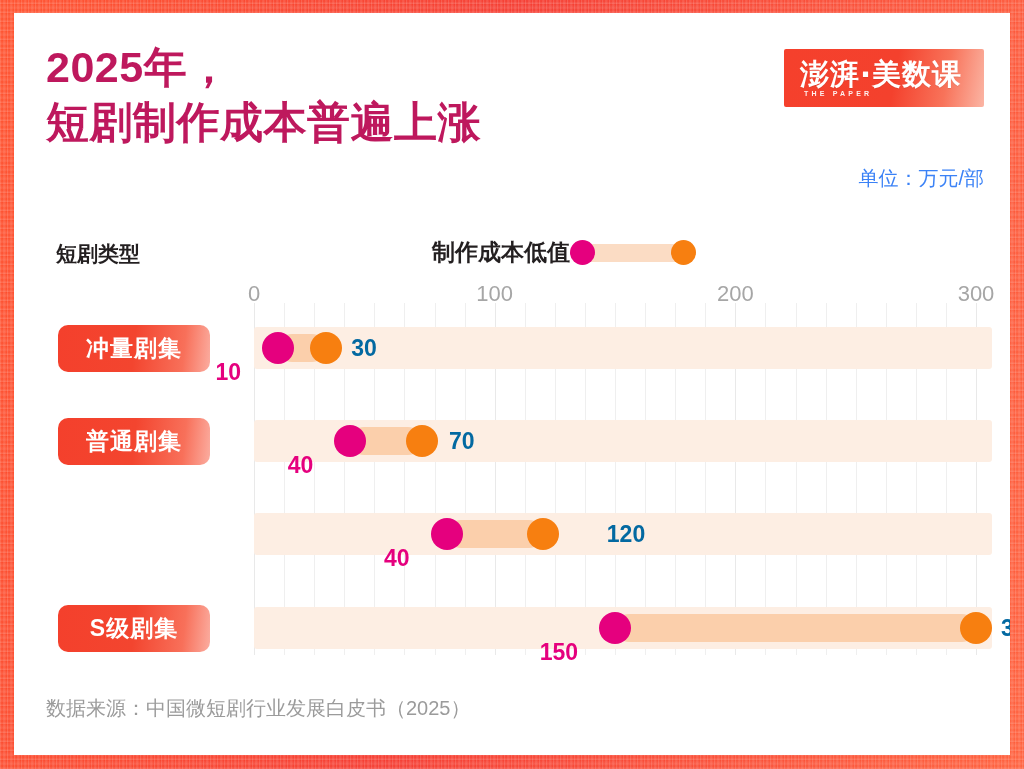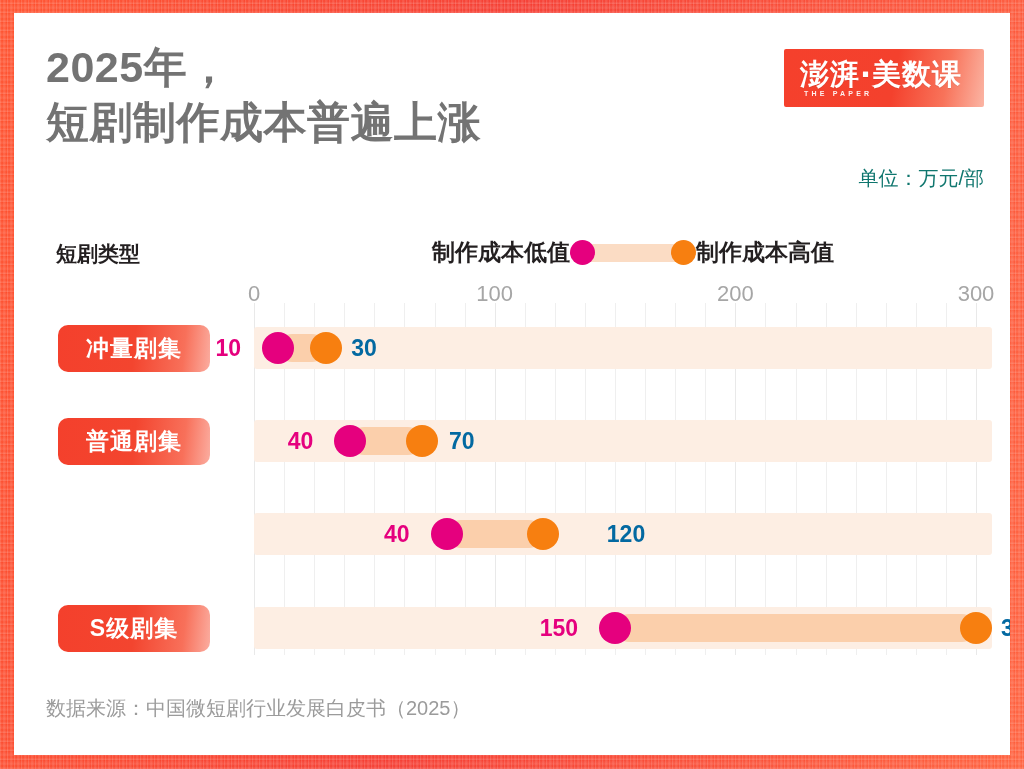--- a/index.html
+++ b/index.html
@@ -53,21 +53,21 @@
   
   .title-block {
     position: absolute;
     left: 32px;
     top: 27px;
     width: 700px;
   }
   .title-line {
     font-size: 43px;
     font-weight: 800;
-    color: #737373;
+    color: #be185d;
     line-height: 1.28;
     letter-spacing: 0.5px;
     white-space: nowrap;
   }
 
   .logo {
     position: absolute;
     left: 770px;
     top: 36px;
     width: 200px;
@@ -98,21 +98,21 @@
     letter-spacing: 3.2px;
     font-weight: 700;
     opacity: 0.92;
   }
 
   .unit {
     position: absolute;
     right: 26px;
     top: 152px;
     font-size: 20px;
-    color: #0f766e;
+    color: #3b82f6;
     font-weight: 500;
     white-space: nowrap;
   }
 
   
   .axis-name {
     position: absolute;
     left: 42px;
     top: 227px;
     font-size: 21px;
@@ -256,21 +256,21 @@
     height: 32px;
     transform: translateX(-50%);
   }
   .val {
     position: absolute;
     top: 1px;
     font-size: 23px;
     font-weight: 700;
     white-space: nowrap;
   }
-  .val.low  { color: #e5007e; transform: translateX(-100%); padding-right: 21px; }
+  .val.low  { color: #e5007e; transform: translateX(-100%); padding-right: 21px; margin-top: 24px; }
   .val.high { color: #0369a1; padding-left: 9px; }
 
   
   .source {
     position: absolute;
     left: 32px;
     top: 682px;
     font-size: 20px;
     color: #9b9b9b;
     white-space: nowrap;
@@ -298,21 +298,20 @@
 
     <div class="axis-name">短剧类型</div>
 
     <div class="legend">
       <span class="legend-label">制作成本低值</span>
       <span class="legend-swatch">
         <span class="track"></span>
         <span class="dot low"></span>
         <span class="dot high"></span>
       </span>
-      <span class="legend-label">制作成本高值</span>
     </div>
 
     <div class="chart">
       <div class="plot">
         <div class="gridlines" id="gridlines">
             <div class="gridline major" style="left: 14px;"></div>
             <div class="gridline" style="left: 44.0833px;"></div>
             <div class="gridline" style="left: 74.1667px;"></div>
             <div class="gridline" style="left: 104.25px;"></div>
             <div class="gridline" style="left: 134.333px;"></div>

